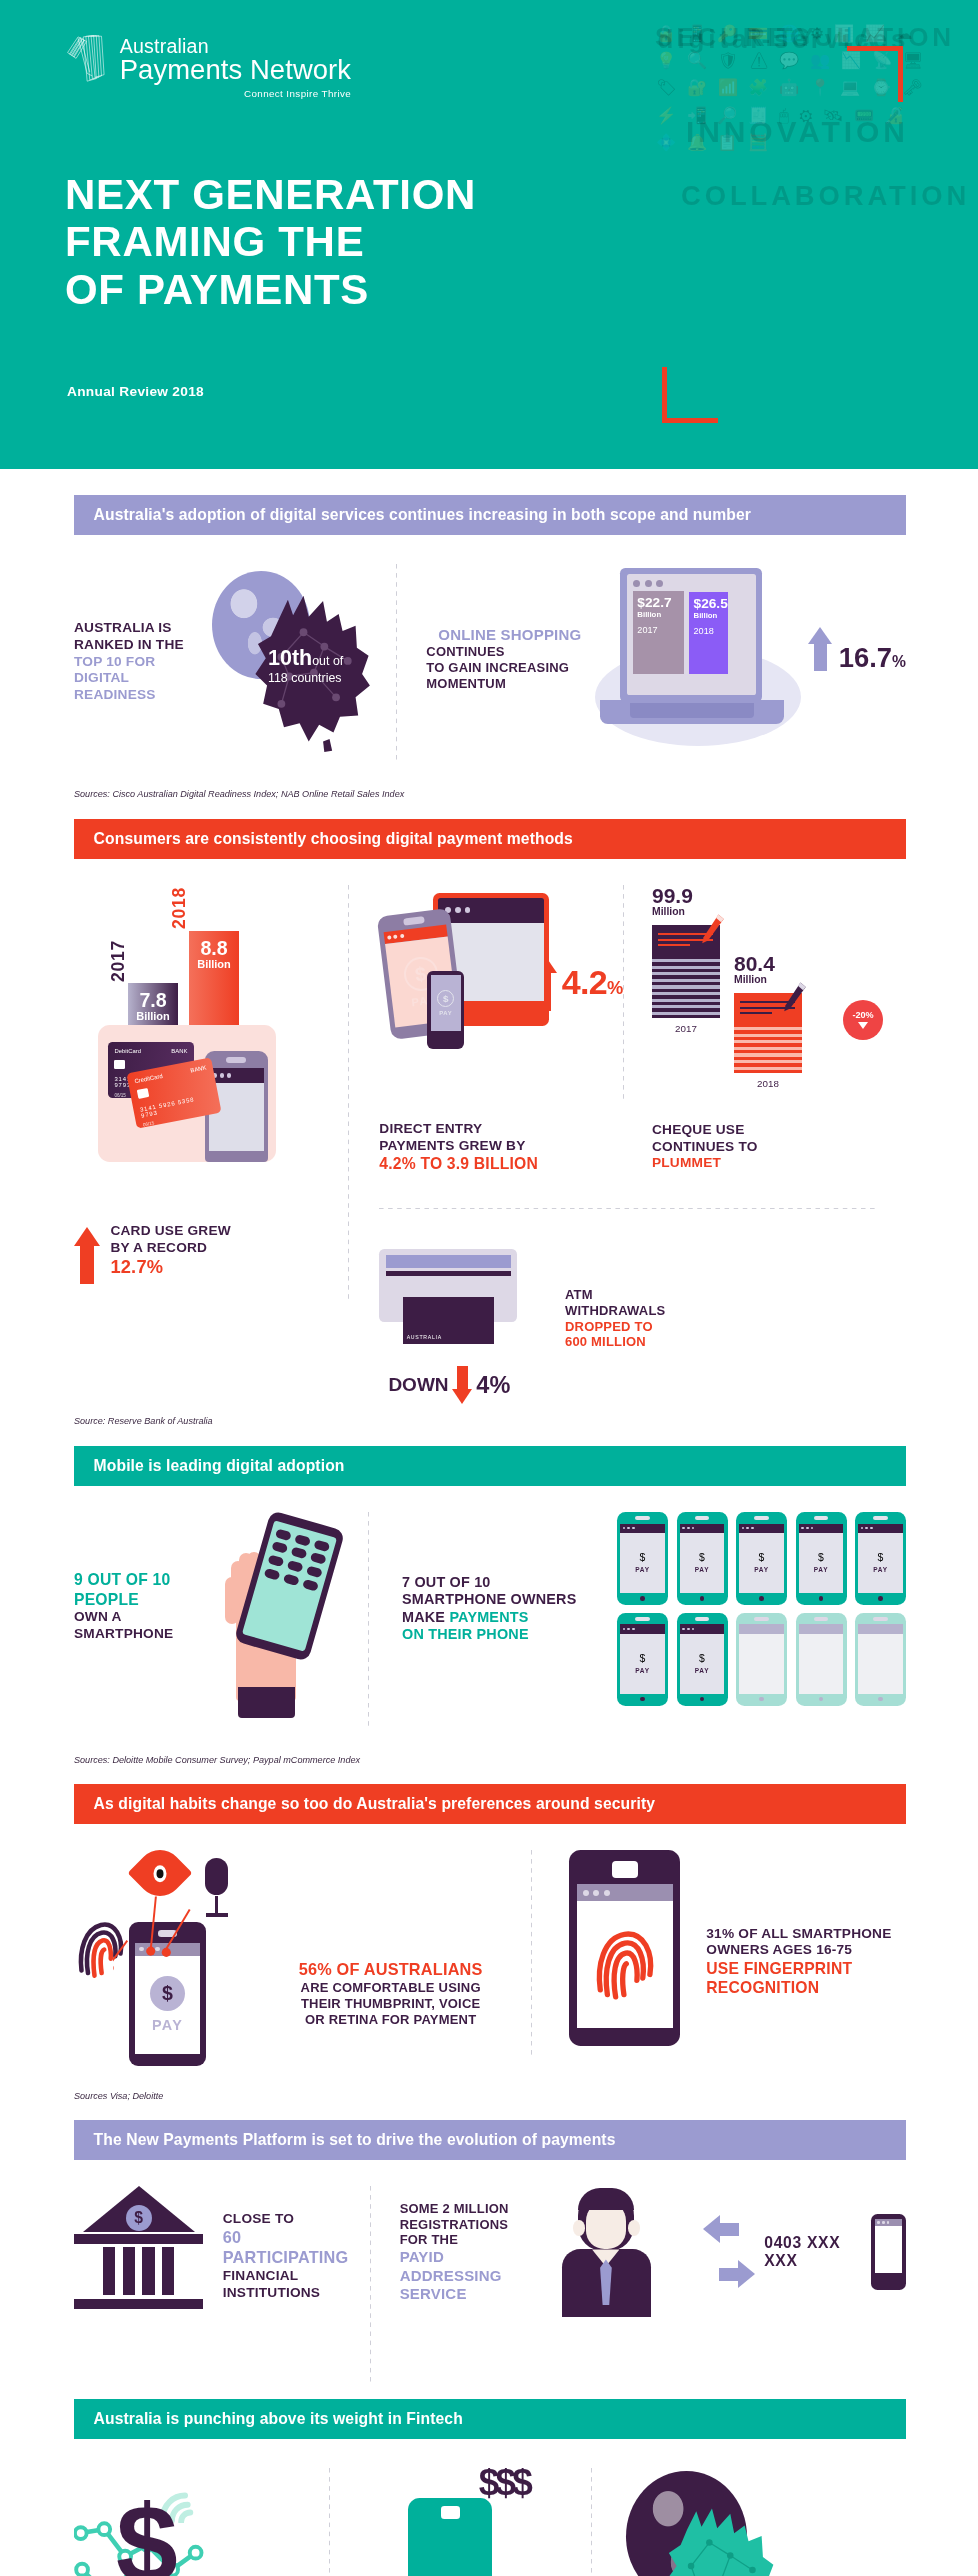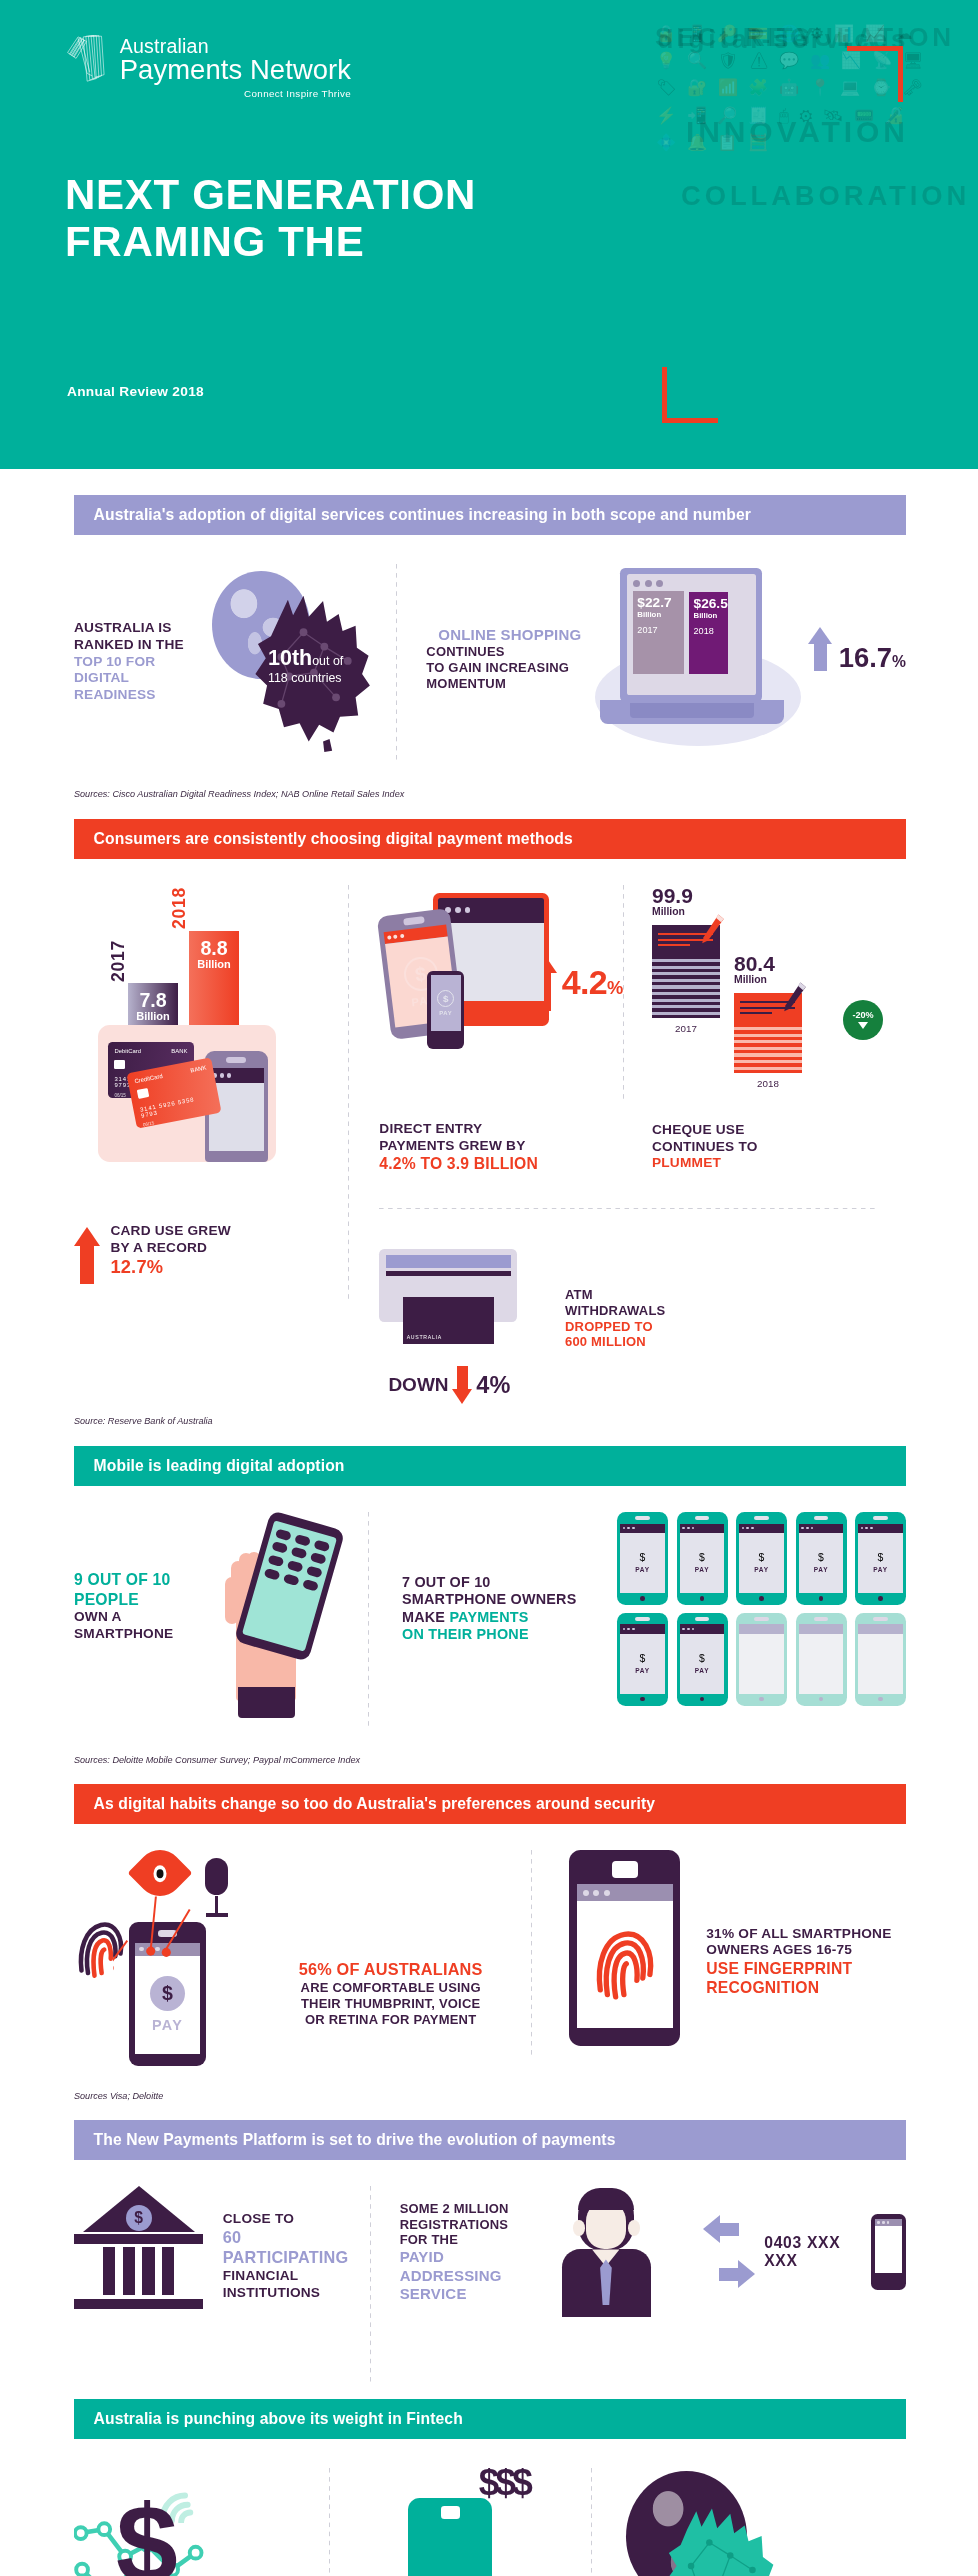--- a/index.html
+++ b/index.html
@@ -199,21 +199,21 @@
   }
   .lap-body {
     position: absolute; left: 31px; top: 3.9px; width: 142px; height: 134px;
     background: #9b9bd0; border-radius: 5.2px; padding: 6.5px;
   }
   .lap-screen { width: 100%; height: 100%; background: #ddd8e6; border-radius: 2.6px; padding: 5.9px; }
   .dots3 { display: flex; gap: 4.6px; margin-bottom: 4.6px; }
   .dots3 i { width: 7.2px; height: 7.2px; border-radius: 50%; background: #9b8fb0; display: block; }
   .bars2 { display: flex; align-items: flex-end; gap: 5.2px; height: 82px; }
   .bar-o { width: 51px; background: #a692a9; color: #fff; padding: 5.2px 4.6px; }
-  .bar-n { width: 39px; background: #701a75; color: #fff; padding: 5.2px 4.6px; }
+  .bar-n { width: 39px; background: #8b5cf6; color: #fff; padding: 5.2px 4.6px; }
   .bar-o.h { height: 83px; } .bar-n.h { height: 82px; }
   .bar-amt { font-size: 13.7px; font-weight: 700; line-height: 1; }
   .bar-unit { font-size: 7.8px; font-weight: 700; }
   .bar-yr { font-size: 9.1px; margin-top: 6.5px; }
   .lap-base {
     position: absolute; left: 10.4px; top: 136px; width: 184px; height: 23.5px;
     background: #9b9bd0; border-radius: 0 0 7.8px 7.8px;
   }
   .lap-base::after {
     content: ""; position: absolute; left: 30px; top: 2.6px; width: 124px; height: 15.7px;
@@ -290,21 +290,21 @@
 
   .cheques { position: relative; width: 235px; height: 215px; }
   .cheque { position: absolute; width: 68px; }
   .cheque .face { height: 34px; position: relative; }
   .cheque .lines { height: 2px; margin: 3.3px 0; }
   .cheque .pages { display: flex; flex-direction: column; }
   .cheque .pg { height: 3.3px; }
   .cheque .lbl { text-align: center; font-size: 9.8px; color: #3d1d45; margin-top: 5.2px; }
   .badge-down {
     position: absolute; right: 3.9px; top: 115px; width: 40px; height: 40px;
-    border-radius: 50%; background: #15803d; color: #fff;
+    border-radius: 50%; background: #ef4444; color: #fff;
     display: flex; flex-direction: column; align-items: center; justify-content: center;
   }
   .badge-down .t { font-size: 9.1px; font-weight: 700; }
   .badge-down .a { width: 0; height: 0; border-left: 5.9px solid transparent; border-right: 5.9px solid transparent; border-top: 7.8px solid #fff; margin-top: 2px; }
 
   .atm { position: relative; width: 170px; height: 104px; }
   .atm-body { width: 138px; height: 73px; background: #ddd8e6; border-radius: 5.2px; padding: 6.5px; }
   .atm-slot { height: 13px; background: #9b9bd0; }
   .atm-slot2 { height: 5.2px; background: #3d1d45; margin-top: 2.6px; }
   .note {
@@ -436,20 +436,21 @@
       <div class="logo-text">
         <div class="logo-line1">Australian</div>
         <div class="logo-line2">Payments Network</div>
         <div class="logo-tag">Connect Inspire Thrive</div>
       </div>
     </div>
 
     <div class="hero-title">
       <div>NEXT GENERATION</div>
       <div>FRAMING THE</div>
+      <div>OF PAYMENTS</div>
     </div>
     <div class="hero-sub">Annual Review 2018</div>
 
     <div class="collage">
       <div class="iconfield">🔒 📱 🔑 💳 🌐 ⚙ 📊 📈 ☁ 💡 🔍 🛡 ⚠ 💬 👥 📉 📡 🖥 🏷 🔐 📶 🧩 🤖 📍 💻 ⌚ 🗝 ⚡ 📲 🔎 🧾 🖱 ⚙ 🛰 📟 🔏 💠 🔔 📋 🧮</div>
       <div class="word" style="left:2.6px;  top:6.5px;  font-size:26px;">digital-services</div>
       <div class="word" style="left:0px;  top:5.2px;   font-size:26px;">SECURITY</div>
       <div class="word" style="left:91px;top:5.2px;   font-size:26px;">REGULATION</div>
       <div class="word" style="left:31px; top:98px; font-size:30px;">INNOVATION</div>
       <div class="word" style="left:26px; top:163px; font-size:27.4px;">COLLABORATION</div>

